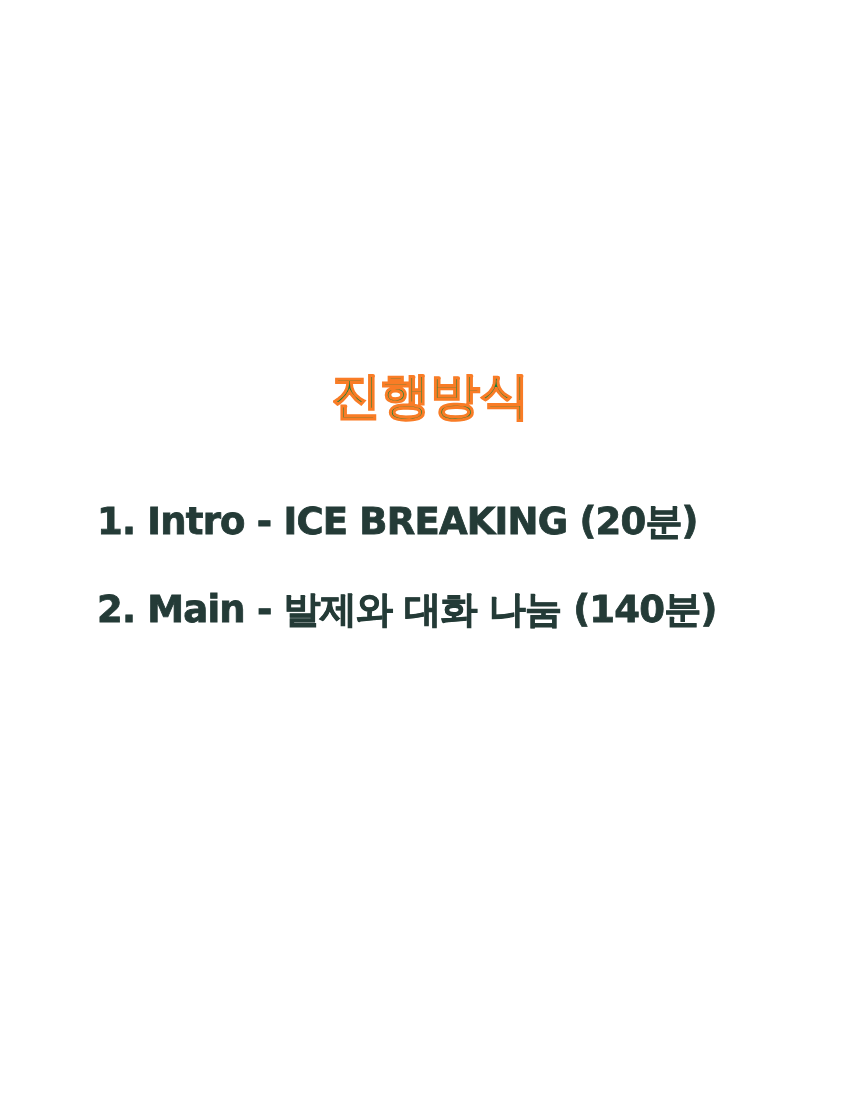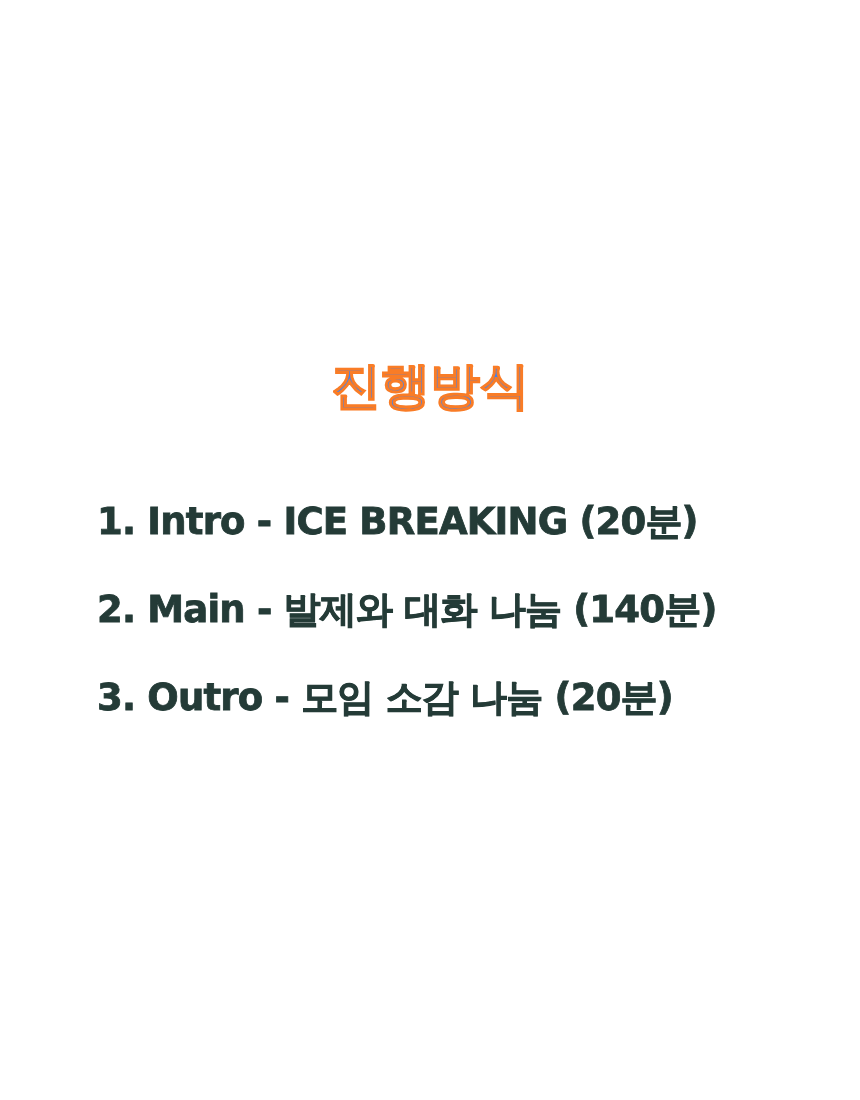--- a/index.html
+++ b/index.html
@@ -27,27 +27,27 @@
   .title-block {
     position: absolute;
     top: 358px;
     left: 0;
     width: 860px;
     text-align: center;
   }
 
   .slide-title {
     display: inline-block;
-    margin: 0;
+    margin: 10px;
     font-family: "DejaVu Sans", "Liberation Sans", sans-serif;
     font-size: 50px;
     line-height: 1.12;
     font-weight: 700;
     letter-spacing: -0.5px;
-    color: #3b82f6;
+    color: #15803d;
     -webkit-text-stroke: 1.4px #f97c26;
     white-space: nowrap;
   }
 
   
   .agenda-list {
     position: absolute;
     top: 478px;
     left: 97px;
     width: 700px;
@@ -83,18 +83,15 @@
     <h1 class="slide-title">진행방식</h1>
   </div>
 
   <ul class="agenda-list">
     <li class="agenda-item">
       <span class="agenda-text">1. Intro - ICE BREAKING (20분)</span>
     </li>
     <li class="agenda-item">
       <span class="agenda-text">2. Main - 발제와 대화 나눔 (140분)</span>
     </li>
-    <li class="agenda-item">
-      <span class="agenda-text">3. Outro - 모임 소감 나눔 (20분)</span>
-    </li>
   </ul>
 
 </div>
 
 </body></html>

